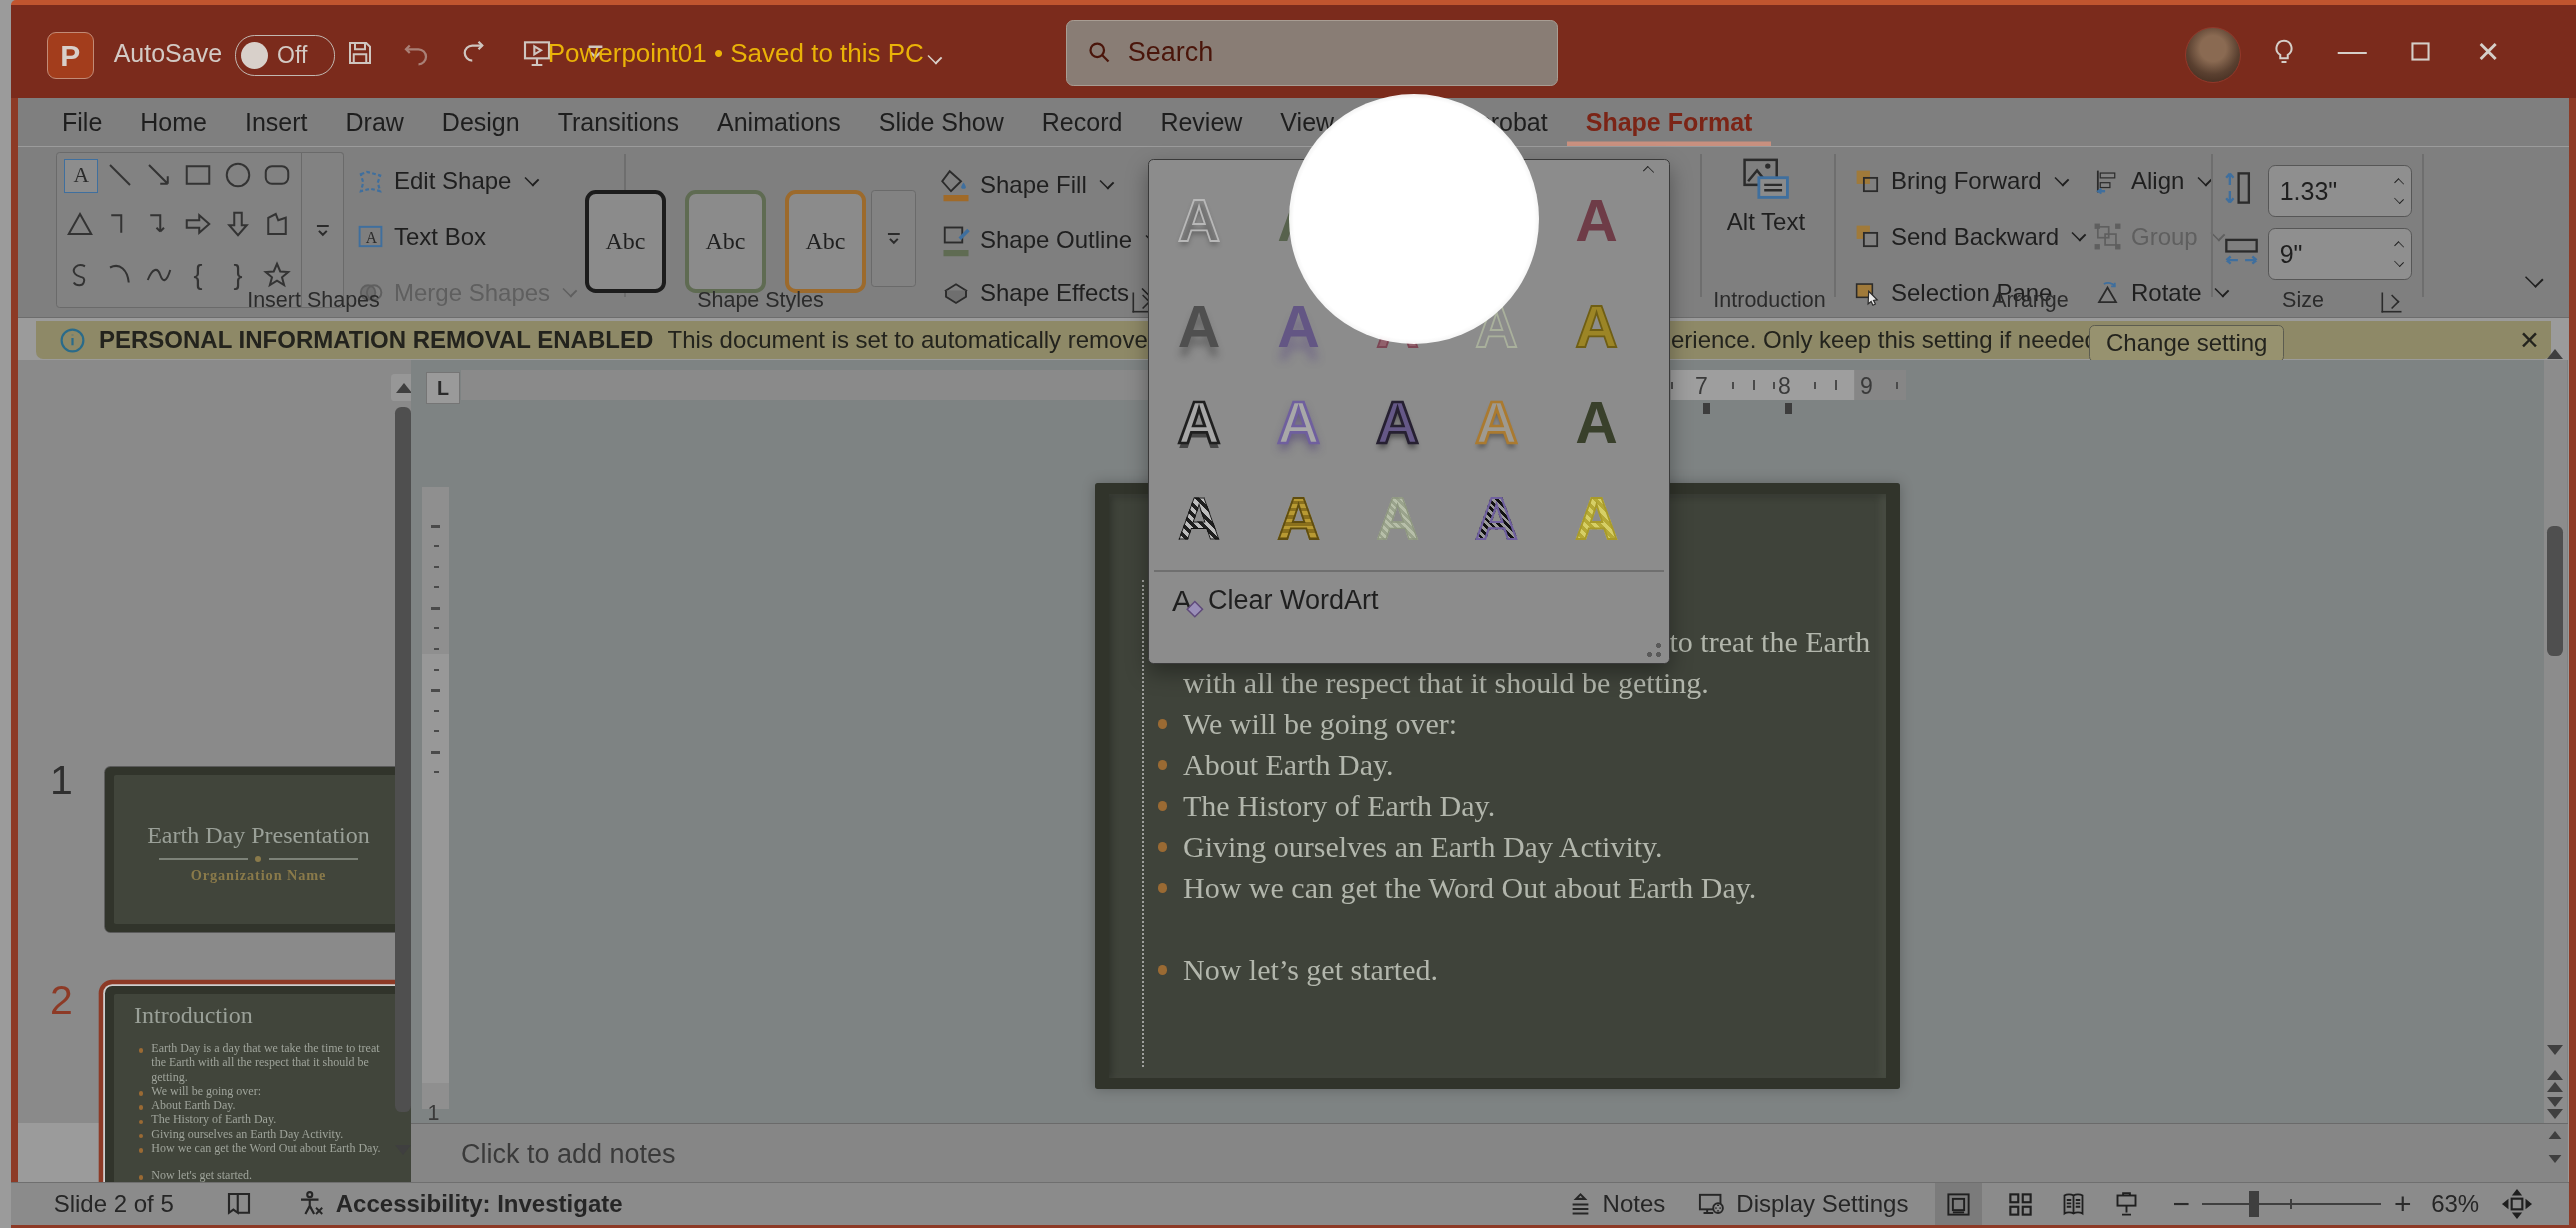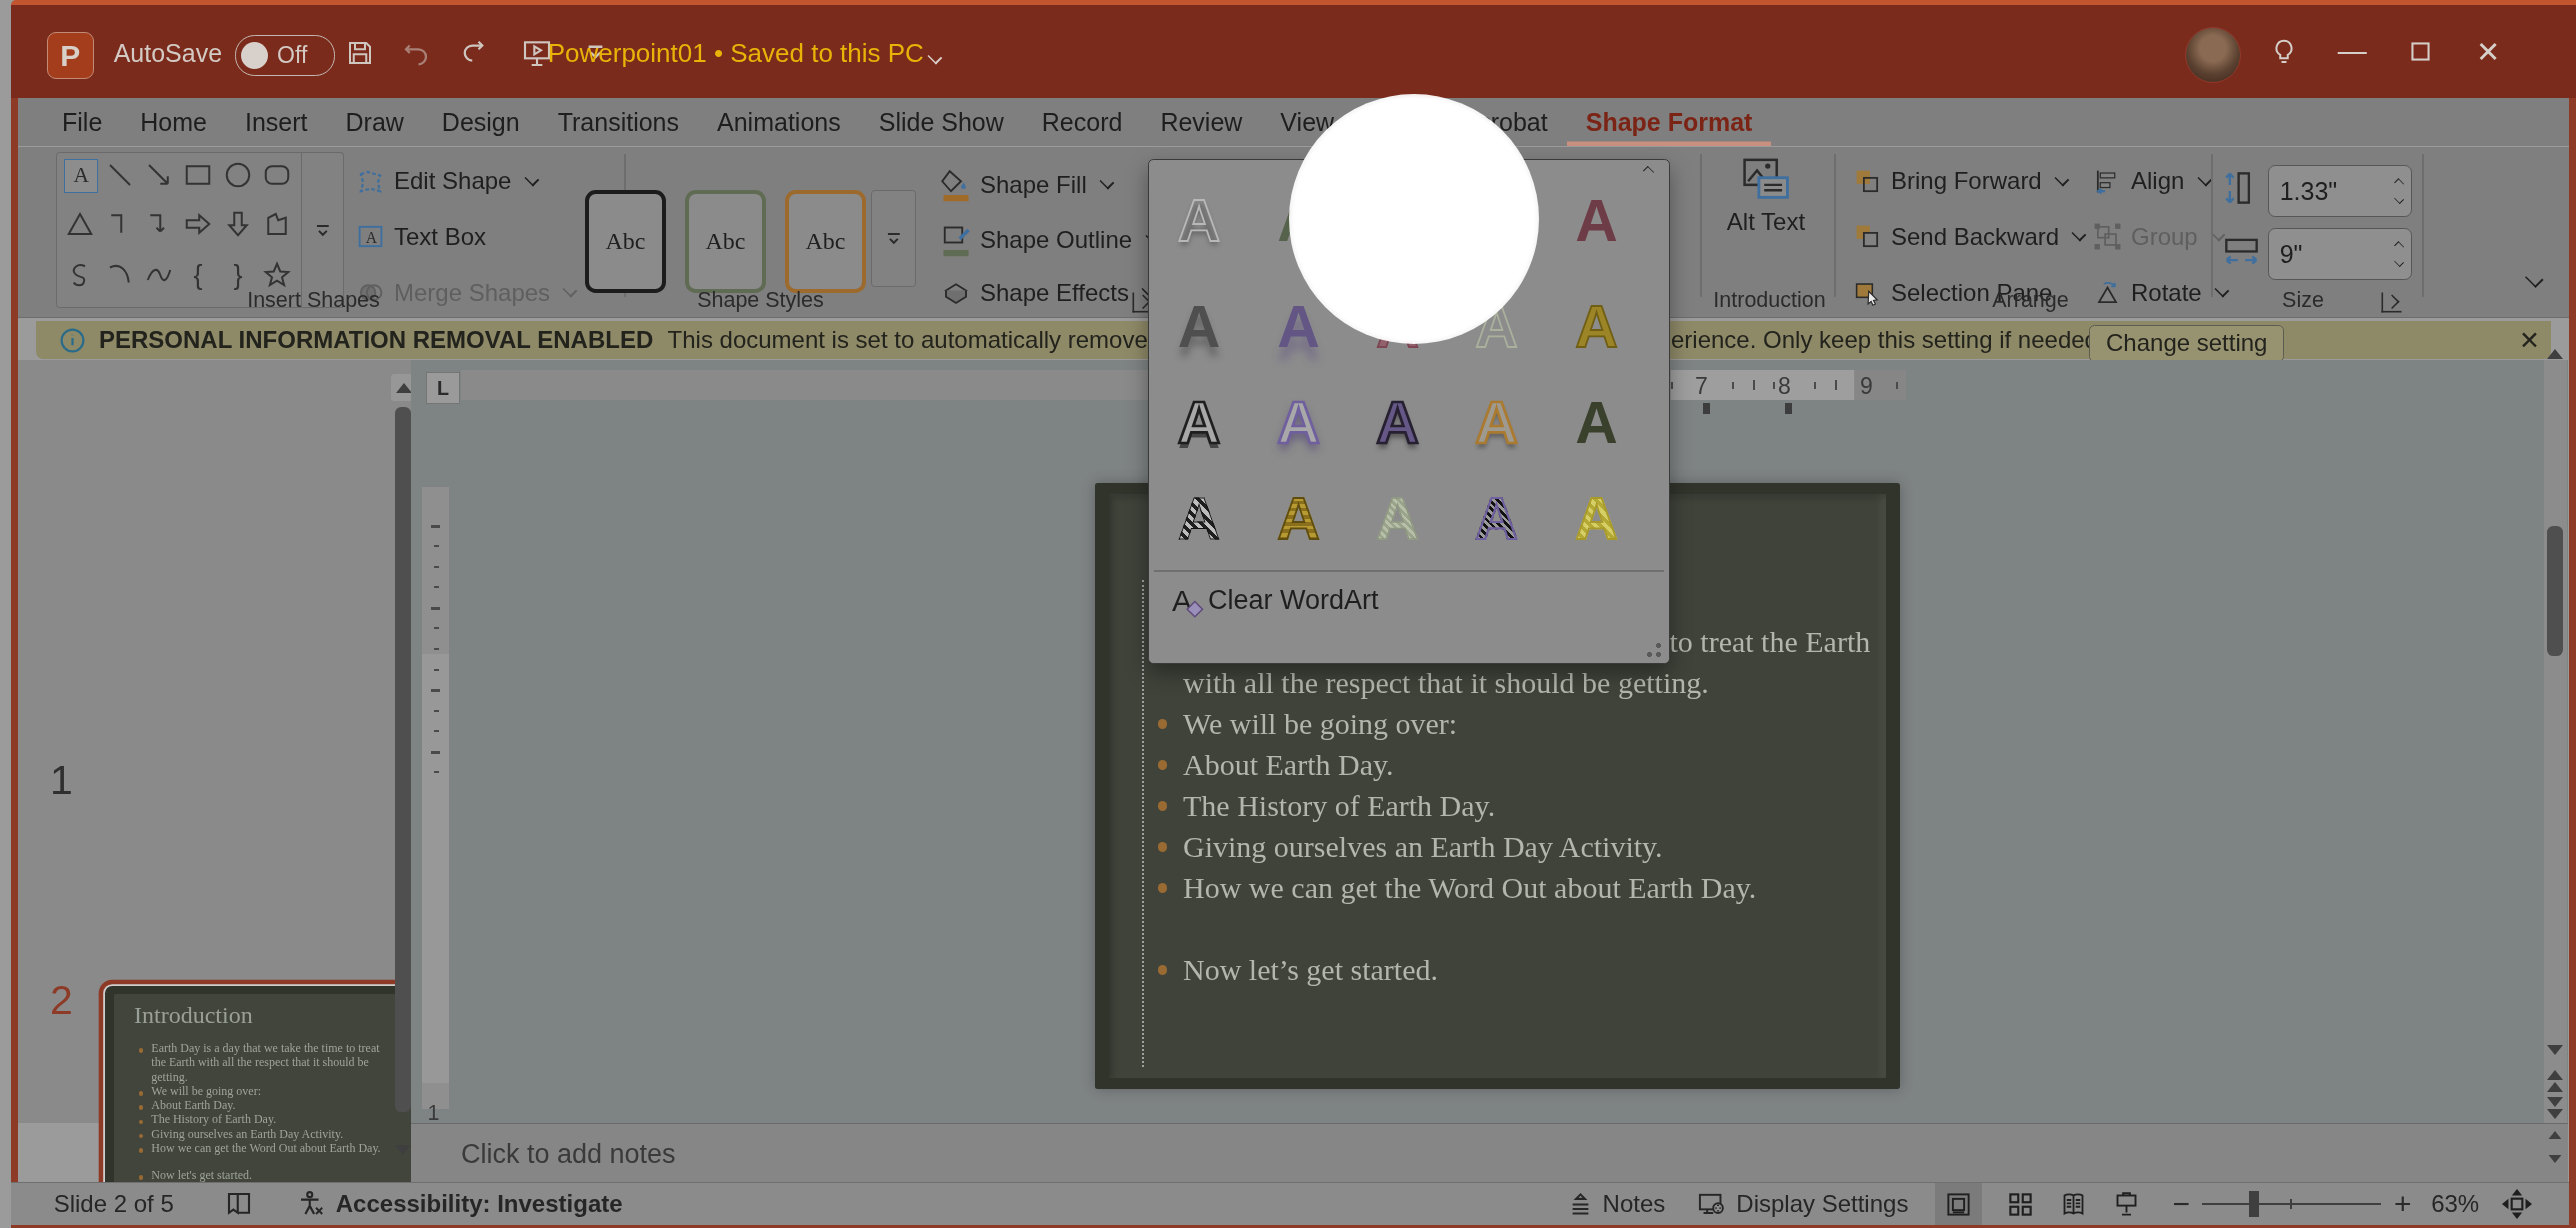--- a/index.html
+++ b/index.html
@@ -187,20 +187,29 @@
         </svg>
     </div>
     <div class="abs tb-ic qat" style="left:564px;">
       <svg width="23" height="23" viewBox="0 0 20 20" fill="none" stroke="#cfc6c0" stroke-width="2">
           <path d="M4 5h12M6 10l4 4 4-4"></path>
         </svg>
     </div>
     <div class="abs" id="title-doc">
       <span>Powerpoint01 • Saved to this PC</span><span class="chev" style="border-color:#d8d0ca;"></span>
     </div>
+    <div class="abs" id="searchbox">
+      <span style="margin:0 14.3px 0 19.7px;">
+        <svg width="27" height="27" viewBox="0 0 24 24" fill="none" stroke="#4a150a" stroke-width="2">
+            <circle cx="10" cy="10" r="6"></circle>
+            <path d="M14.5 14.5 20 20"></path>
+          </svg>
+      </span>
+      <span>Search</span>
+    </div>
     <div class="abs" id="avatar"></div>
     <div class="abs tb-ic winbtn" style="left:2254px;">
       <svg width="30" height="30" viewBox="0 0 24 24" fill="none" stroke="#d5cfc9" stroke-width="1.6">
           <path d="M12 3a6 6 0 0 1 3 11.2V17H9v-2.8A6 6 0 0 1 12 3z"></path>
           <path d="M10 20h4"></path>
         </svg>
     </div>
     <div class="abs tb-ic winbtn" style="left:2322px;">—</div>
     <div class="abs tb-ic winbtn" style="left:2390px;">
       <svg width="23" height="23" viewBox="0 0 20 20" fill="none" stroke="#d5cfc9" stroke-width="1.8">
@@ -519,20 +528,28 @@
     <span class="abs btn" style="left:2053px;top:3.6px;">Change setting</span>
     <span class="abs" style="left:2483px;font-size:25px;">✕</span>
   </div>
 
   <div class="abs" id="leftborder"></div>
   <div class="abs" id="rightborder"></div>
   <div class="abs" id="bottomline"></div>
 
   <div class="abs" id="thumbpanel">
     <div class="thumbnum" style="top:397px;">1</div>
+    <div class="tcard" style="top:407px;height:165px;">
+      <div class="inner"></div>
+      <div class="tb-title serif" style="left:0;top:55px;width:100%;text-align:center;font-size:24px;">Earth Day Presentation</div>
+      <div class="abs" style="left:54px;top:91px;width:89px;height:1.8px;background:#7d8278;"></div>
+      <div class="abs" style="left:164px;top:91px;width:89px;height:1.8px;background:#7d8278;"></div>
+      <div class="abs" style="left:150px;top:89px;width:6.3px;height:6.3px;border-radius:50%;background:#8a7a4a;"></div>
+      <div class="tb-title serif tb-gold" style="left:0;top:100px;width:100%;text-align:center;font-size:14.3px;font-weight:bold;letter-spacing:0.9px;">Organization Name</div>
+    </div>
 
     <div class="thumbnum sel" style="top:617px;">2</div>
     <div class="tcard sel" style="top:626px;height:234px;padding-left:41px;">
       <div class="inner"></div>
       <div class="tb-title serif" style="left:29px;top:16px;font-size:24px;">Introduction</div>
       <ul class="tbul serif" style="position:absolute;left:32px;top:55px;width:250px;font-size:12px;line-height:14.3px;">
         <li>Earth Day is a day that we take the time to treat the Earth with all the respect that it should be getting.</li>
         <li>We will be going over:</li>
         <li>About Earth Day.</li>
         <li>The History of Earth Day.</li>

